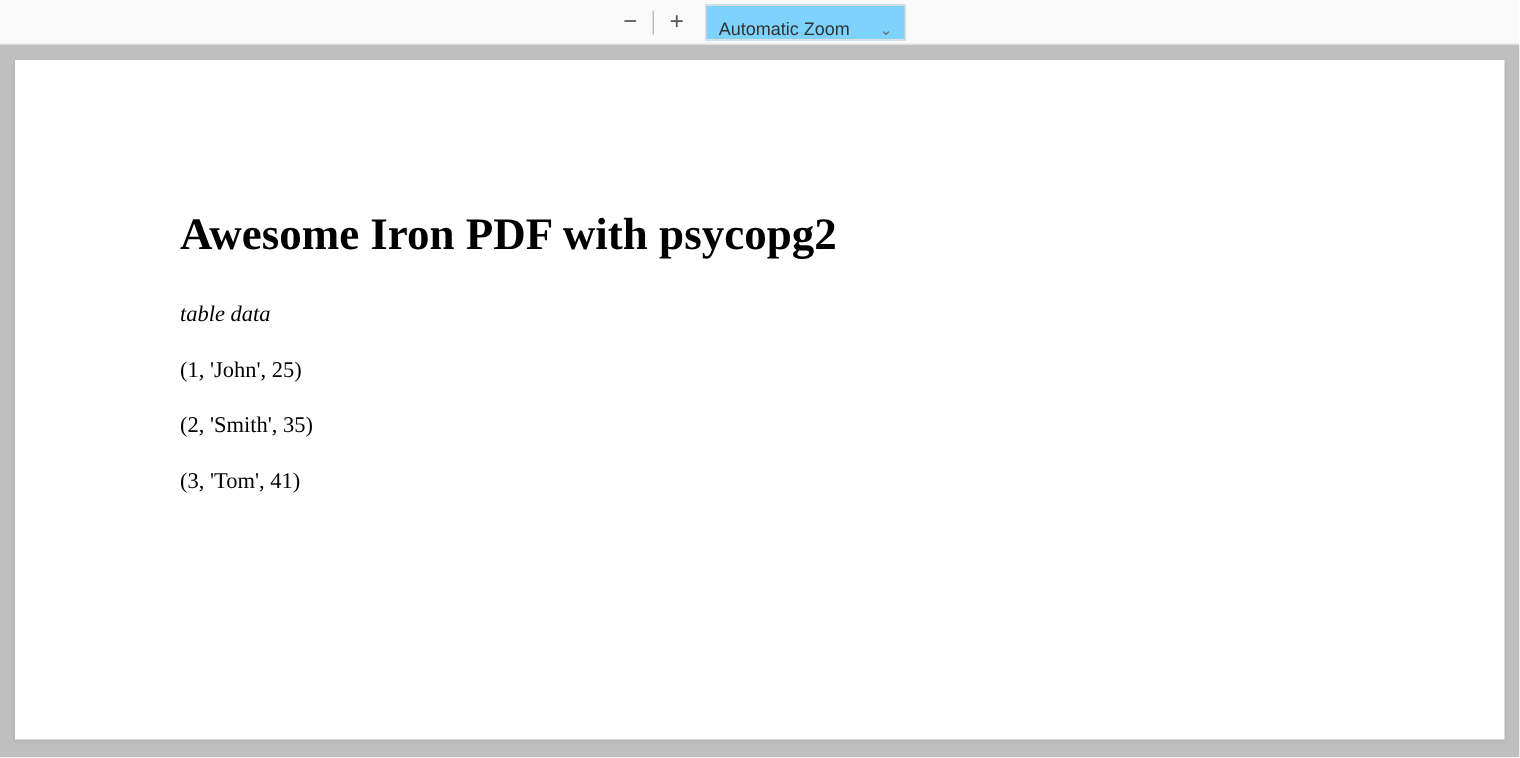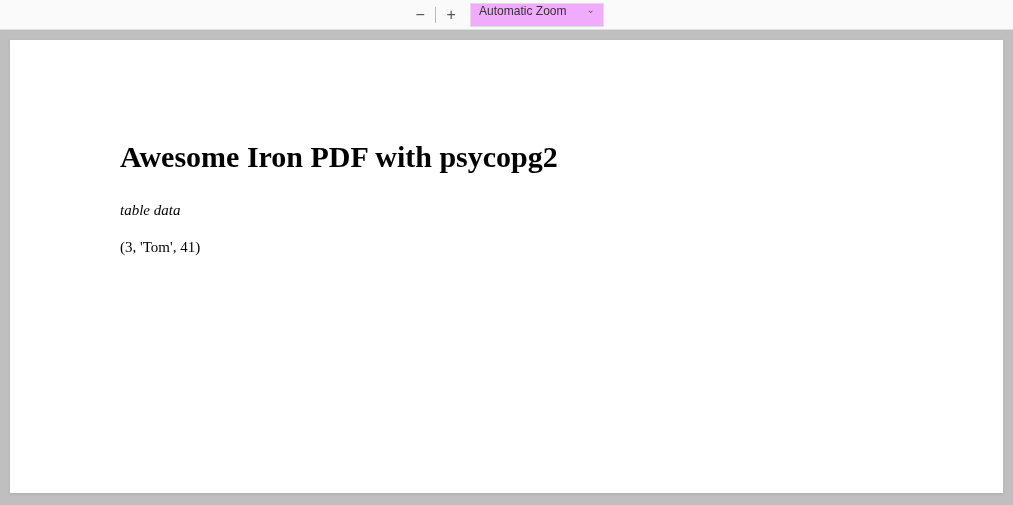--- a/index.html
+++ b/index.html
@@ -36,25 +36,25 @@
       color: #555;
       font-weight: 300;
     }
     .zoom-divider {
       width: 1px;
       height: 16px;
       background: #bbb;
     }
     .zoom-select {
       height: 24px;
-      background: #f0abfc;
+      background: #7dd3fc;
       border: 1px solid #ddd;
       padding: 0 8px;
       display: flex;
-      align-items: flex-start;
+      align-items: flex-end;
       gap: 20px;
       cursor: pointer;
       font-size: 12px;
       color: #333;
       margin-left: 4px;
     }
     .chevron {
       font-size: 10px;
       color: #666;
     }
@@ -104,15 +104,17 @@
   <div class="zoom-select">
     <span>Automatic Zoom</span>
     <span class="chevron">⌄</span>
   </div>
 </div>
 
 <div class="viewer-bg">
   <div class="page">
     <h1 class="doc-title">Awesome Iron PDF with psycopg2</h1>
     <p class="doc-subtitle">table data</p>
+    <p class="data-row">(1, 'John', 25)</p>
+    <p class="data-row">(2, 'Smith', 35)</p>
     <p class="data-row">(3, 'Tom', 41)</p>
   </div>
 </div>
 
 </body></html>

